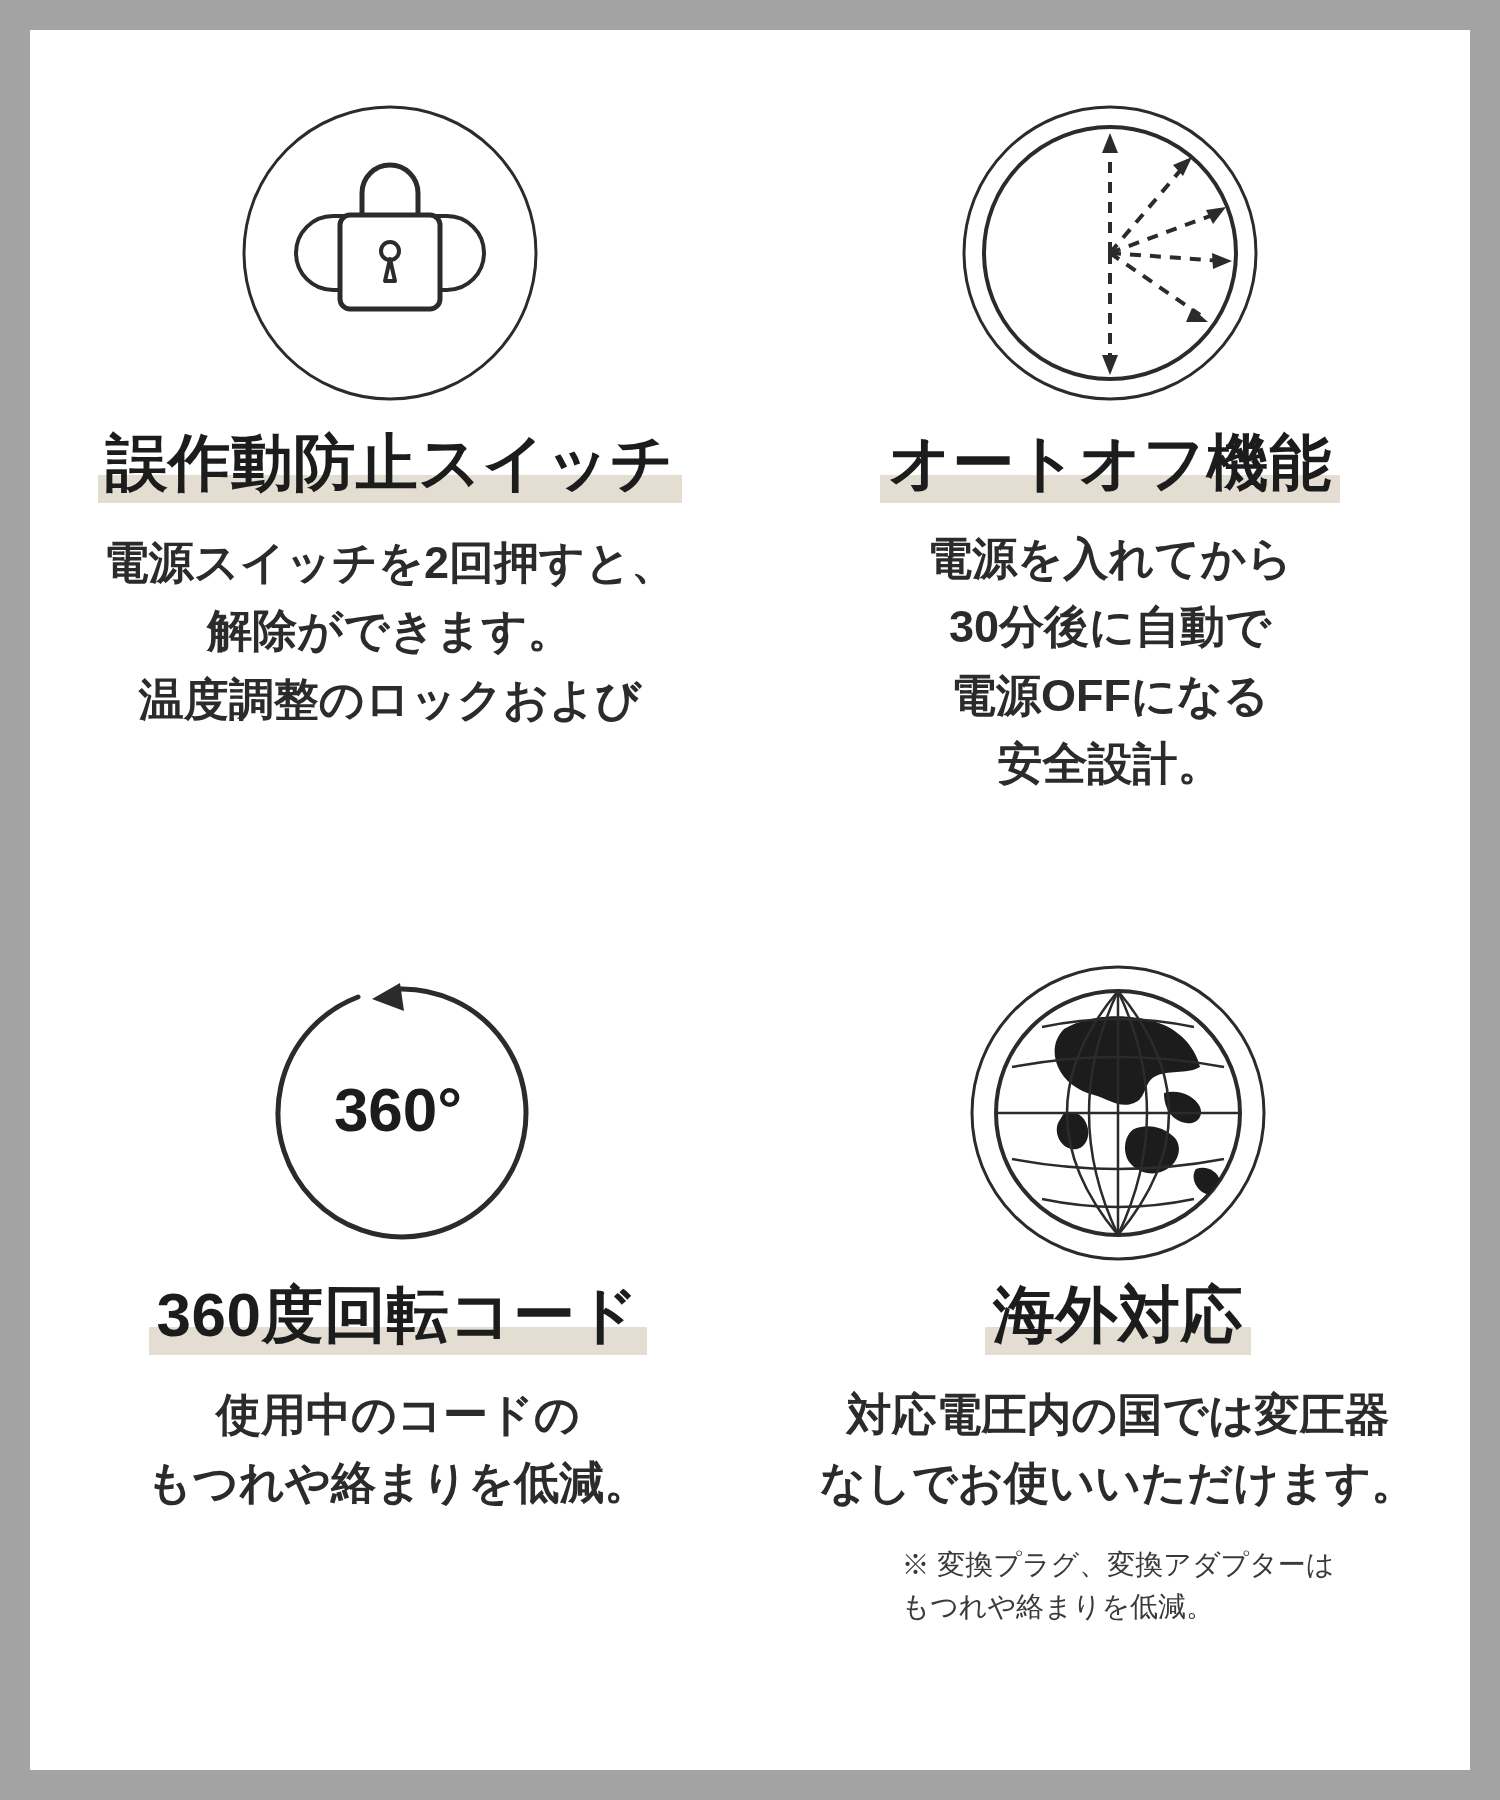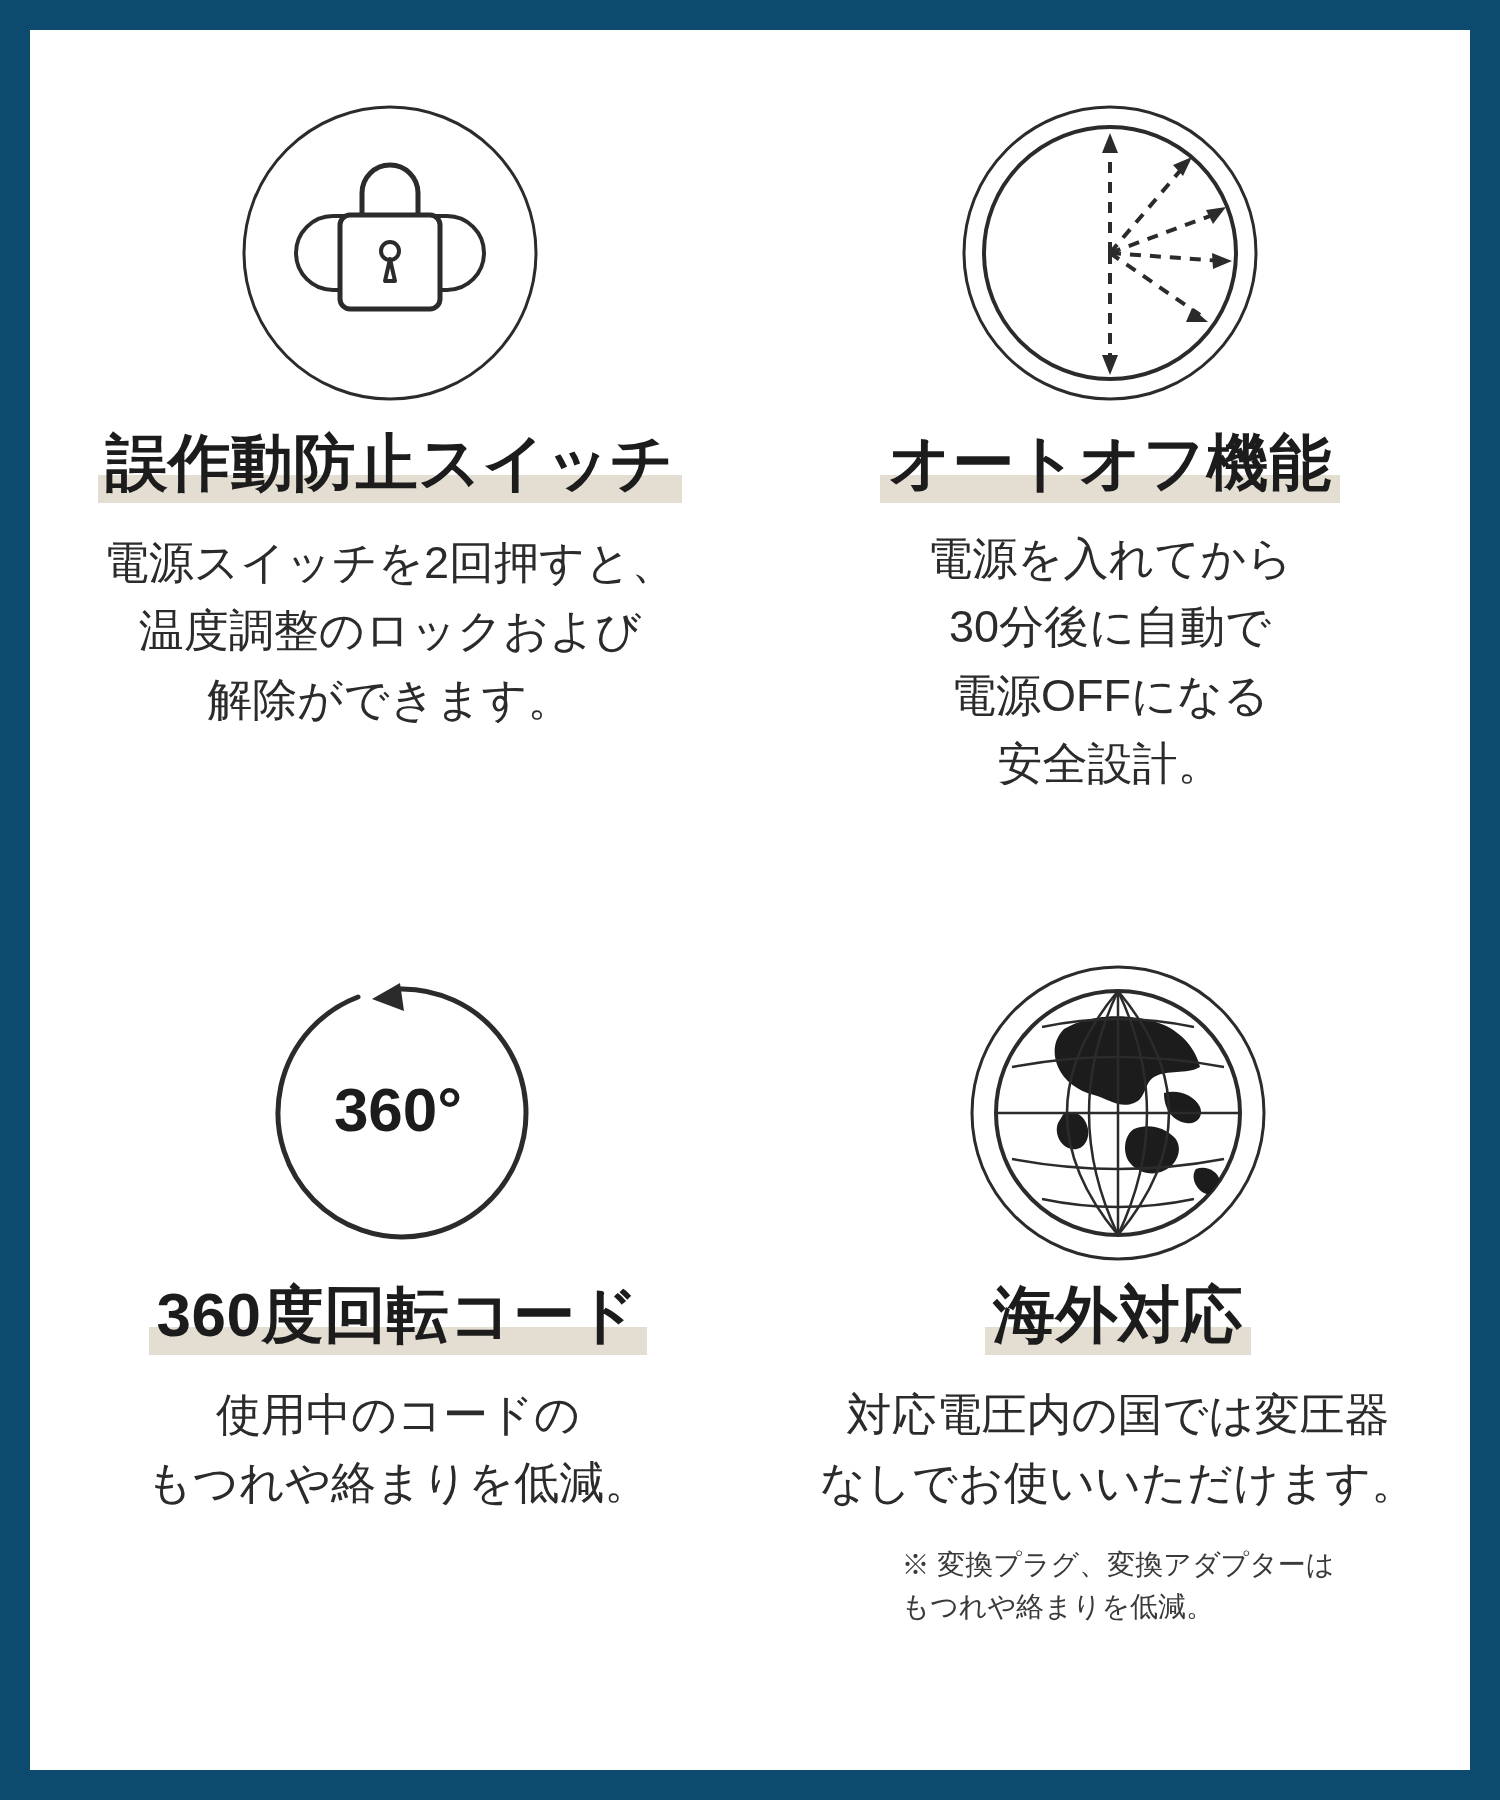--- a/index.html
+++ b/index.html
@@ -9,21 +9,21 @@
   }
   body {
     background: #ece7da;
     font-family: "Liberation Sans", sans-serif;
     color: #2b2b2b;
   }
   .page {
     position: relative;
     width: 1500px;
     height: 1800px;
-    background: #0c4a6e;
+    background: #a3a3a3;
     display: flex;
     align-items: center;
     justify-content: center;
   }
   .sheet {
     position: absolute;
     left: 30px;
     top: 30px;
     width: 1440px;
     height: 1740px;
@@ -83,21 +83,21 @@
   .headline .hl-text {
     position: relative;
     z-index: 1;
   }
   .desc {
     margin-top: 26px;
     font-size: 45px;
     line-height: 1.52;
     text-align: center;
     color: #2b2b2b;
-    font-weight: 400;
+    font-weight: 700;
   }
   .desc .line { display: block; white-space: nowrap; }
   .note {
     margin-top: 26px;
     font-size: 28px;
     line-height: 1.5;
     text-align: left;
     color: #3a3a3a;
   }
   .note .line { display: block; white-space: nowrap; }
@@ -129,22 +129,22 @@
             <circle cx="150" cy="148" r="9" fill="none" stroke="#2b2b2b" stroke-width="4"></circle>
             <path d="M150 156 l-5 22 h10 z" fill="none" stroke="#2b2b2b" stroke-width="4" stroke-linejoin="round"></path>
           </svg>
         </div>
         <div class="headline">
           <span class="hl-bar"></span>
           <span class="hl-text">誤作動防止スイッチ</span>
         </div>
         <div class="desc">
           <span class="line">電源スイッチを2回押すと、</span>
+          <span class="line">解除ができます。</span>
           <span class="line">温度調整のロックおよび</span>
-          <span class="line">解除ができます。</span>
         </div>
       </div>
 
       <div class="cell r1 cell-auto-off">
         <div class="icon-wrap">
           <svg width="300" height="300" viewBox="0 0 300 300" aria-hidden="true">
             <circle cx="150" cy="150" r="146" fill="none" stroke="#2b2b2b" stroke-width="3"></circle>
             <circle cx="150" cy="150" r="126" fill="none" stroke="#2b2b2b" stroke-width="4"></circle>
             <g stroke="#2b2b2b" stroke-width="4" fill="none" stroke-dasharray="11 9" stroke-linecap="butt">
               <line x1="150" y1="150" x2="150" y2="40"></line>

